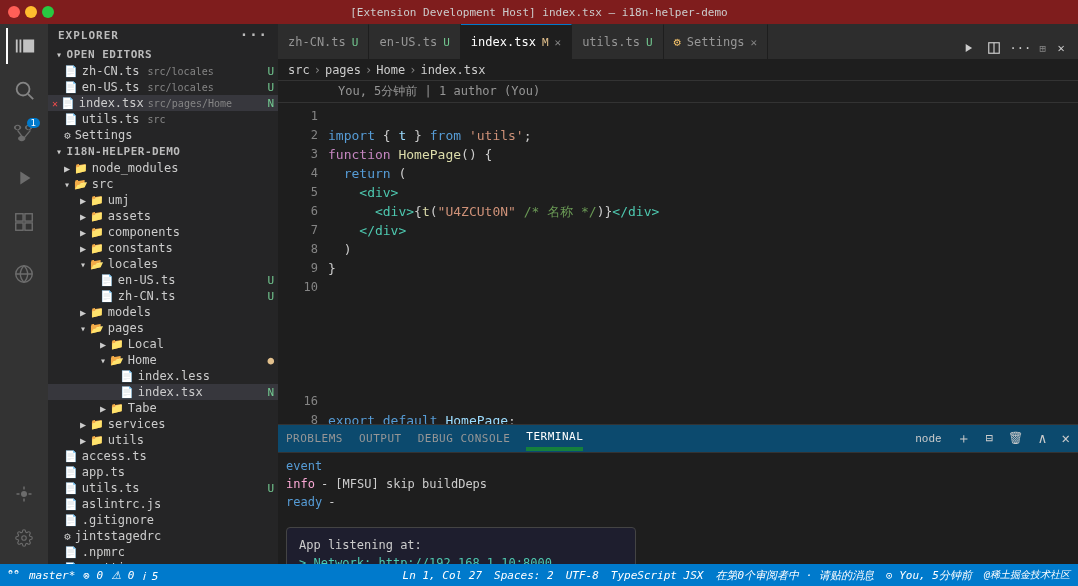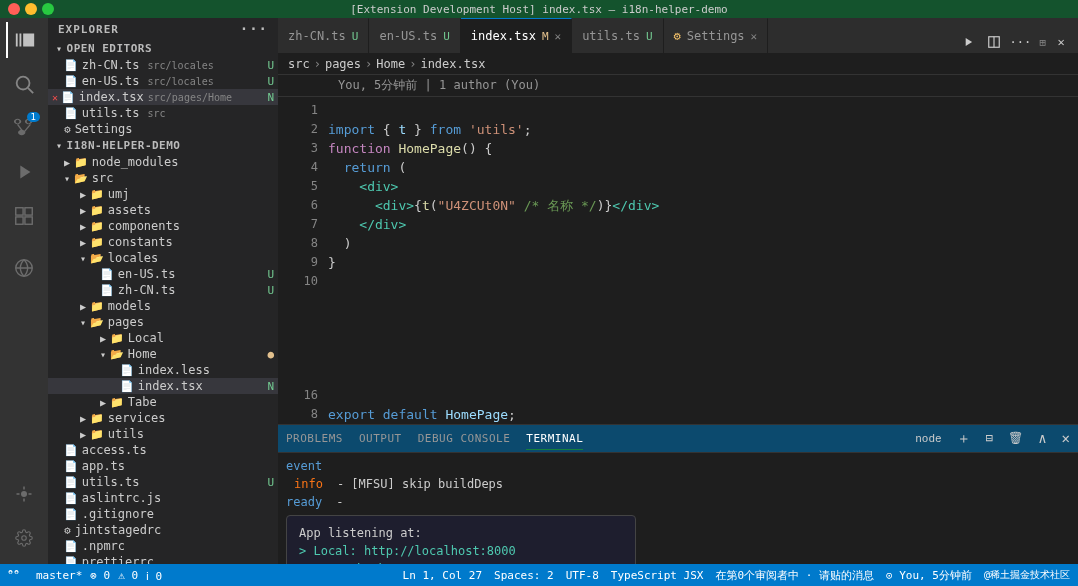--- a/index.html
+++ b/index.html
@@ -10,22 +10,22 @@
       font-family: 'Consolas', 'Monaco', monospace;
       font-size: 12px;
       color: #cccccc;
       overflow: hidden;
       display: flex;
       flex-direction: column;
     }
 
     
     .title-bar {
-      height: 18px;
-      background: #14532d;
+      height: 24px;
+      background: #7f1d1d;
       display: flex;
       align-items: center;
       justify-content: center;
       font-size: 11px;
       color: #cccccc;
       flex-shrink: 0;
       position: relative;
     }
     .title-bar .traffic-lights {
       position: absolute;
@@ -299,21 +299,21 @@
     .panel-tab {
       font-size: 11px;
       color: #969696;
       cursor: pointer;
       padding: 4px 0;
       text-transform: uppercase;
       letter-spacing: 0.5px;
     }
     .panel-tab.active {
       color: #ffffff;
-      border-bottom: 1px solid #15803d;
+      border-bottom: 4px solid #15803d;
     }
     .panel-actions {
       margin-left: auto;
       display: flex;
       gap: 15px;
       align-items: center;
       color: #cccccc;
       font-family: Liberation Mono, monospace;
     }
     .panel-content {
@@ -321,32 +321,32 @@
       overflow-y: auto;
       padding: 4px 8px;
       font-size: 12px;
       line-height: 18px;
       color: #cccccc;
       font-family: 'Consolas', monospace;
     }
     .panel-content::-webkit-scrollbar { width: 4px; }
     .panel-content::-webkit-scrollbar-thumb { background: #555; }
 
-    .terminal-line { display: flex; gap: 14px; }
+    .terminal-line { display: flex; gap: 6px; }
     .term-label-event { color: #569cd6; }
-    .term-label-info { color: #f97316; margin-left: 8px; }
+    .term-label-info { color: #f9a8d4; }
     .term-label-ready { color: #569cd6; }
     .term-text { color: #cccccc; }
 
     .terminal-popup {
       background: #1e1e2e;
       border: 1px solid #444;
       border-radius: 4px;
       padding: 8px 12px;
-      margin: 4px 0;
+      margin: 16px 0;
       max-width: 350px;
       font-size: 12px;
       line-height: 18px;
     }
     .terminal-popup .popup-line { color: #cccccc; }
     .terminal-popup .popup-url { color: #4ec9b0; }
 
     
     .status-bar {
       height: 22px;
@@ -366,23 +366,24 @@
     .status-right {
       margin-left: auto;
       display: flex;
       align-items: center;
       gap: 12px;
       padding: 0 8px;
     }
     .status-item {
       display: flex;
       align-items: flex-end;
-      gap: 16px;
+      gap: 9px;
       cursor: pointer;
       white-space: nowrap;
+      font-style: italic;
     }
     .toolbar-btn {
       width: 22px;
       height: 22px;
       display: flex;
       align-items: center;
       justify-content: center;
       cursor: pointer;
       border-radius: 3px;
     }
@@ -796,21 +797,20 @@
         <div class="terminal-line">
           <span class="term-label-info">info</span>
           <span class="term-text">- [MFSU] skip buildDeps</span>
         </div>
         <div class="terminal-line">
           <span class="term-label-ready">ready</span>
           <span class="term-text">-</span>
         </div>
         <div class="terminal-popup">
           <div class="popup-line">App listening at:</div>
-          <div class="popup-url">&gt; Local: http://localhost:8000</div>
           <div class="popup-url">&gt; Network: http://192.168.1.10:8000</div>
 
         </div>
       </div>
     </div>
   </div>
 </div>
 
 <div class="status-bar">
   <div class="status-left">
@@ -820,21 +820,21 @@
         </svg>
       <span>master*</span>
     </div>
     <div class="status-item">
       <span>⊗ 0</span>
     </div>
     <div class="status-item">
       <span>⚠ 0</span>
     </div>
     <div class="status-item">
-      <span>ℹ 0</span>
+      <span>ℹ 5</span>
     </div>
   </div>
   <div class="status-right">
     <div class="status-item">
       <span>Ln 1, Col 27</span>
     </div>
     <div class="status-item">
       <span>Spaces: 2</span>
     </div>
     <div class="status-item">

